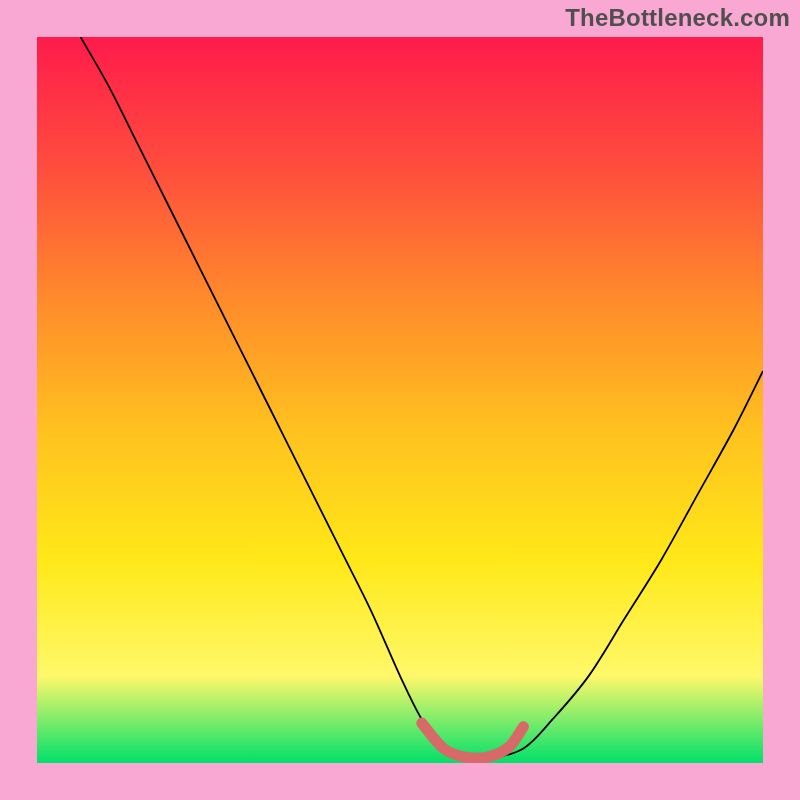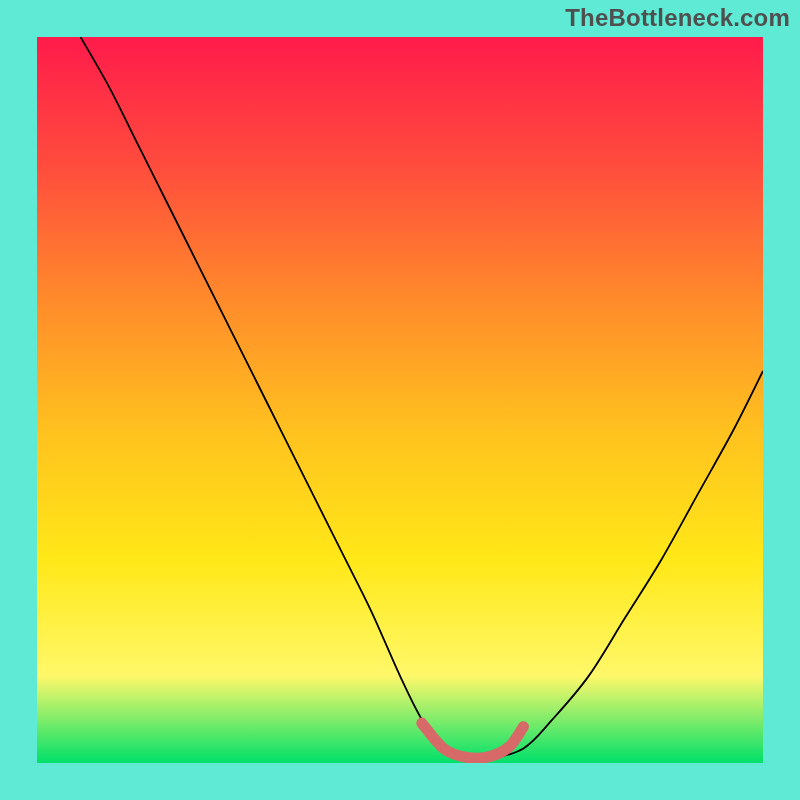--- a/index.html
+++ b/index.html
@@ -1,21 +1,21 @@
 <!DOCTYPE html>
 <html><head>
 <meta charset="utf-8">
 <style>
   * { margin: 0; padding: 0; box-sizing: border-box; }
   html, body { width: 800px; height: 800px; overflow: hidden; background: #000; }
   .frame {
     position: relative;
     width: 800px;
     height: 800px;
-    background: #5eead4;
+    background: #f9a8d4;
   }
   .watermark {
     position: absolute;
     top: 4px;
     right: 10px;
     font-family: Arial, Helvetica, sans-serif;
     font-size: 24px;
     font-weight: 600;
     color: #4f4f4f;
     letter-spacing: 0.2px;

